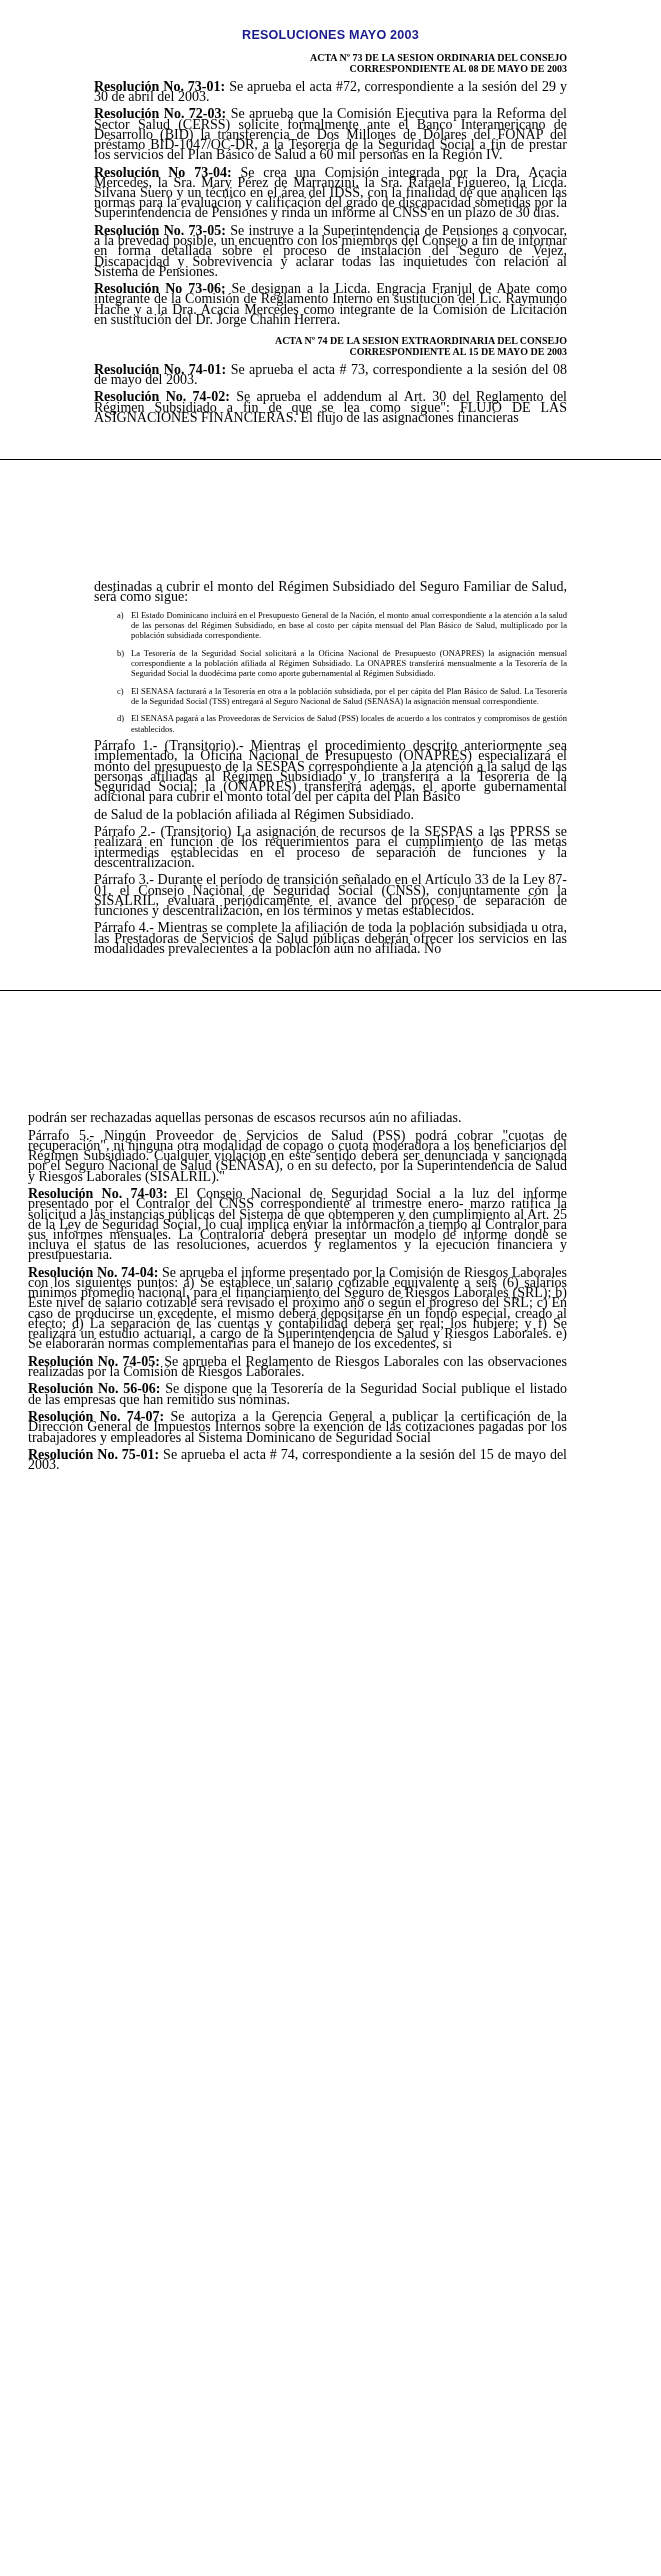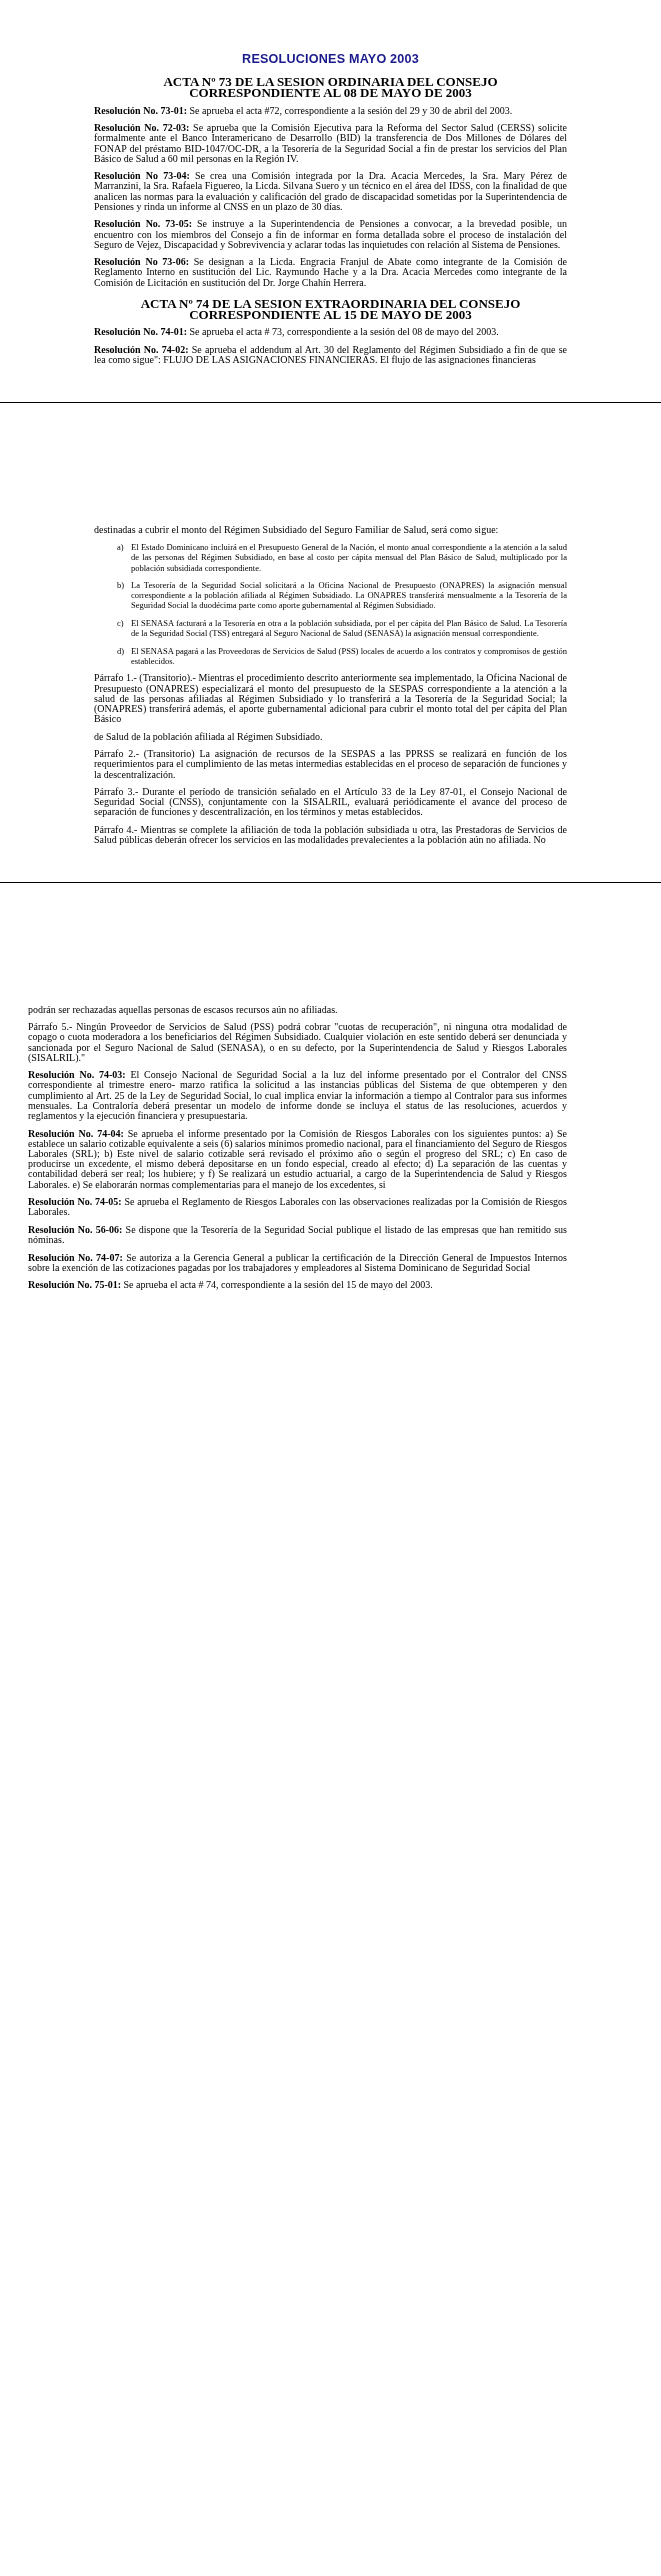--- a/index.html
+++ b/index.html
@@ -11,43 +11,43 @@
     width: 661px;
     font-family: "Liberation Serif", serif;
     color: #000000;
   }
   .page {
     width: 661px;
     box-sizing: border-box;
     padding: 0 94px;
     position: relative;
   }
-  .page-1 { padding-top: 52px; min-height: 357px; }
+  .page-1 { padding-top: 28px; min-height: 357px; }
   .page-2 { padding-top: 0; }
   .page-3 { padding-top: 0; padding-left: 28px; }
 
   .doc-title {
     text-align: center;
     font-family: "Liberation Sans", sans-serif;
     font-weight: bold;
     font-size: 12.6px;
     color: #1a1a8c;
     letter-spacing: 0.2px;
     margin: 0 0 11.3px 0;
   }
   .acta-head {
-    text-align: center;
+    text-align: right;
     font-weight: bold;
-    font-size: 13px;
+    font-size: 10px;
     line-height: 10.5px;
     margin: 0 0 7.3px 0;
   }
   .acta-head.spaced { margin-top: 11.3px; }
   p.para {
-    font-size: 10px;
+    font-size: 14px;
     line-height: 10.2px;
     text-align: justify;
     margin: 0 0 7.3px 0;
     text-indent: 0;
   }
   p.para b { font-weight: bold; }
   .list-item {
     font-size: 8.5px;
     line-height: 10.2px;
     text-align: justify;

